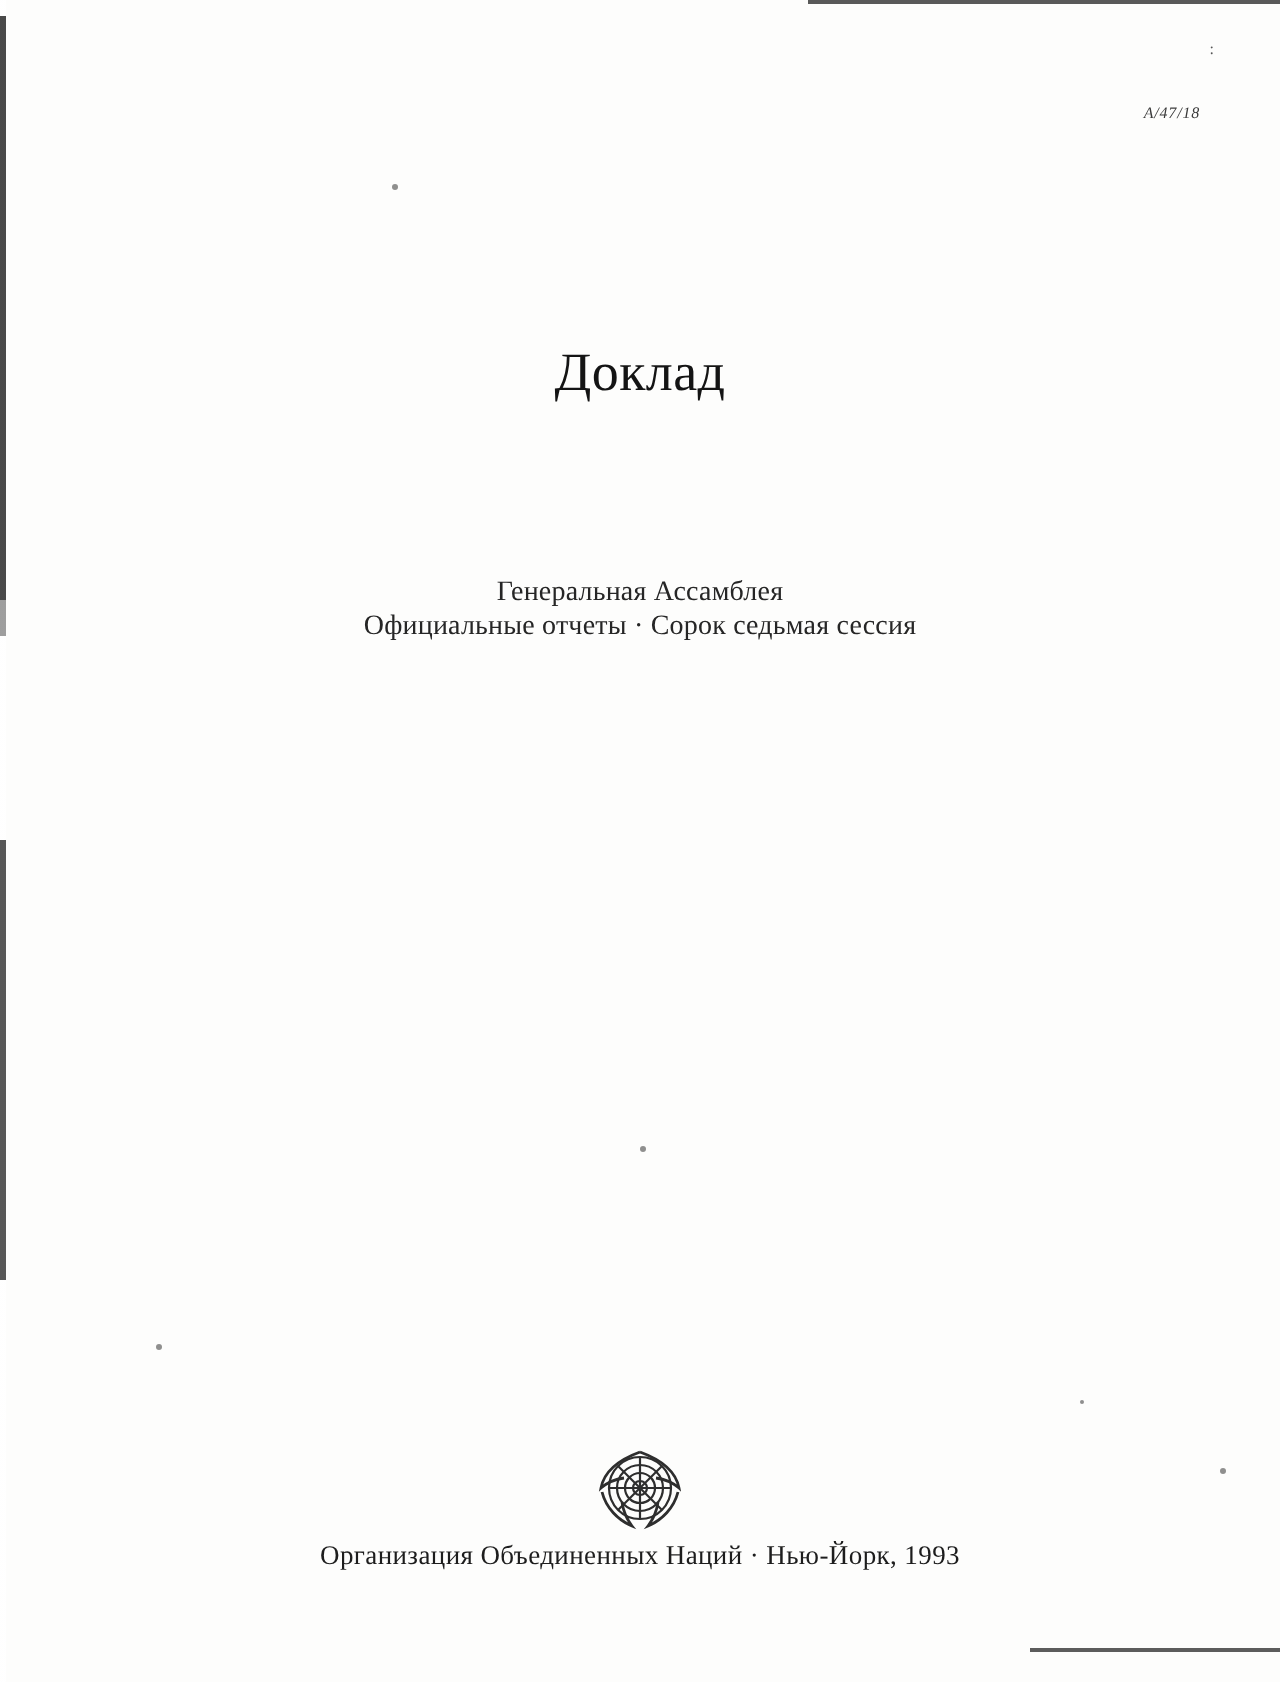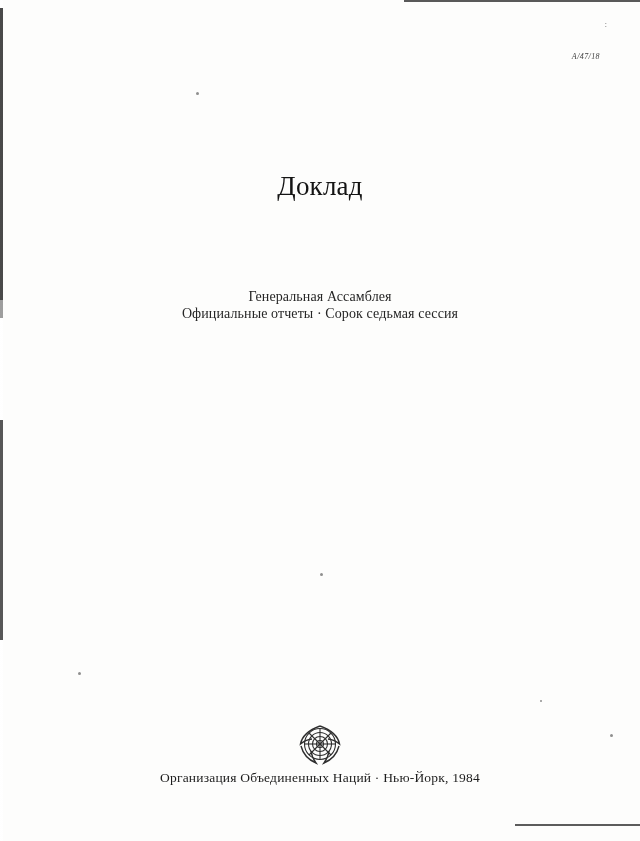--- a/index.html
+++ b/index.html
@@ -170,15 +170,15 @@
       </g>
       <g stroke="#2e2e2e" fill="none" stroke-width="1.4">
         <path d="M25 4 C14 8, 7 14, 5.5 22 C9 19, 13 17.5, 17 17"></path>
         <path d="M25 4 C36 8, 43 14, 44.5 22 C41 19, 37 17.5, 33 17"></path>
         <path d="M6 24 C8 32, 14 38, 21 41 C18 37, 16.5 33, 16 29"></path>
         <path d="M44 24 C42 32, 36 38, 29 41 C32 37, 33.5 33, 34 29"></path>
       </g>
     </svg>
   </div>
 
-  <div class="publisher">Организация Объединенных Наций · Нью-Йорк, 1984</div>
+  <div class="publisher">Организация Объединенных Наций · Нью-Йорк, 1993</div>
 
 </div>
 
 </body></html>

